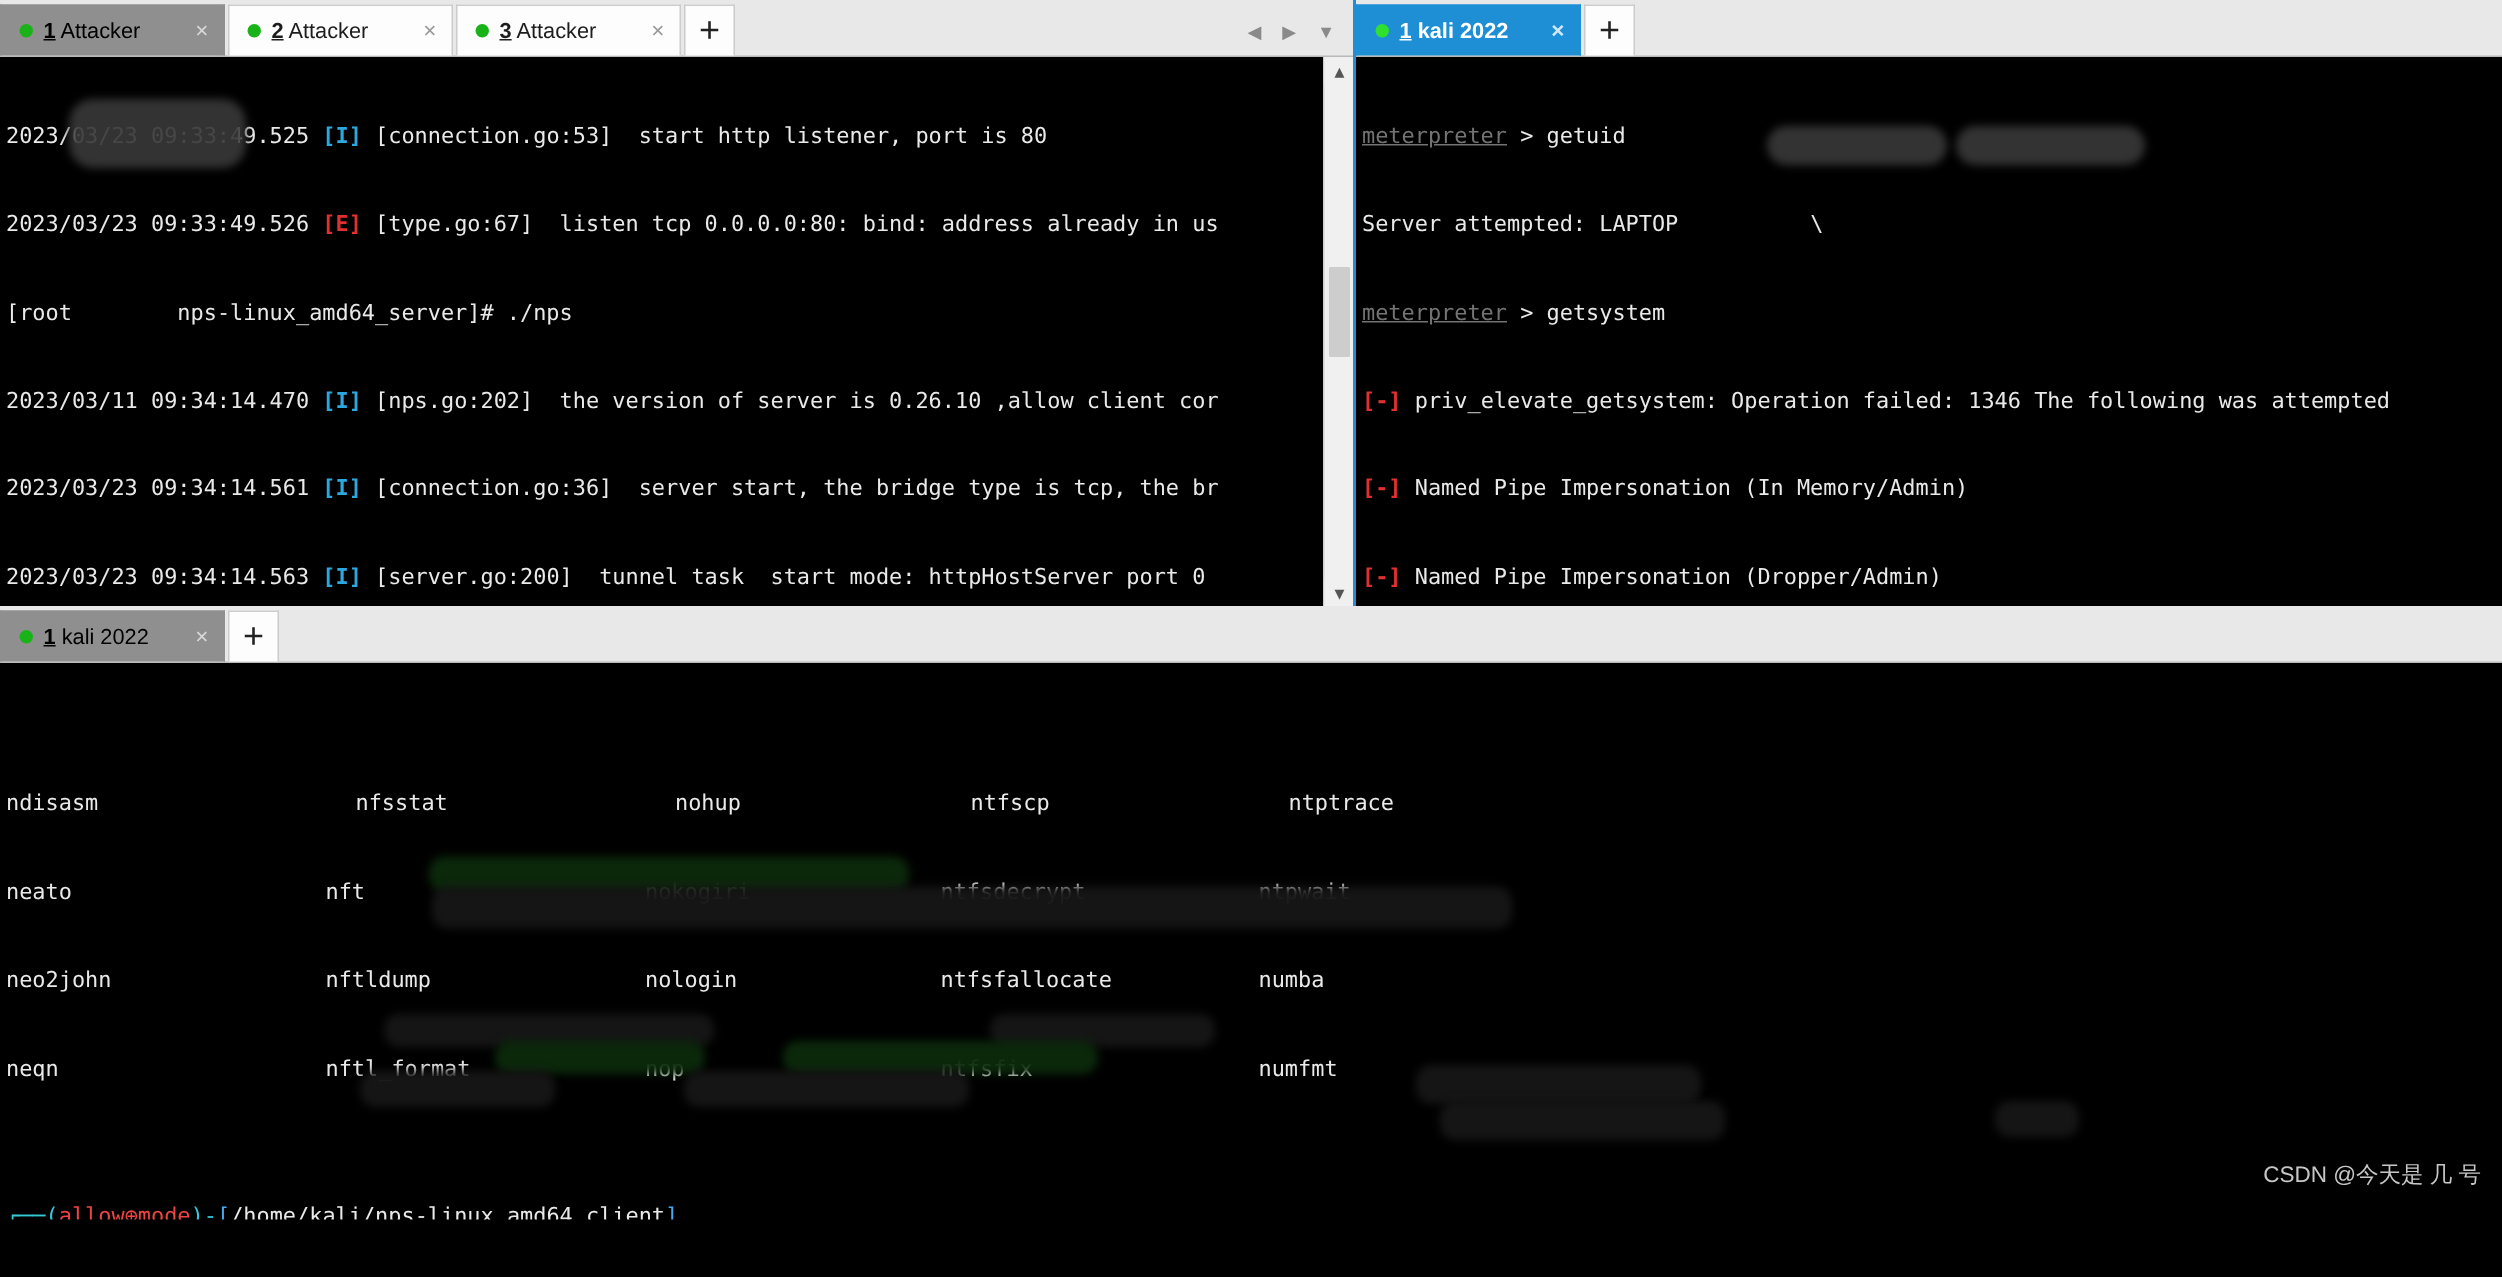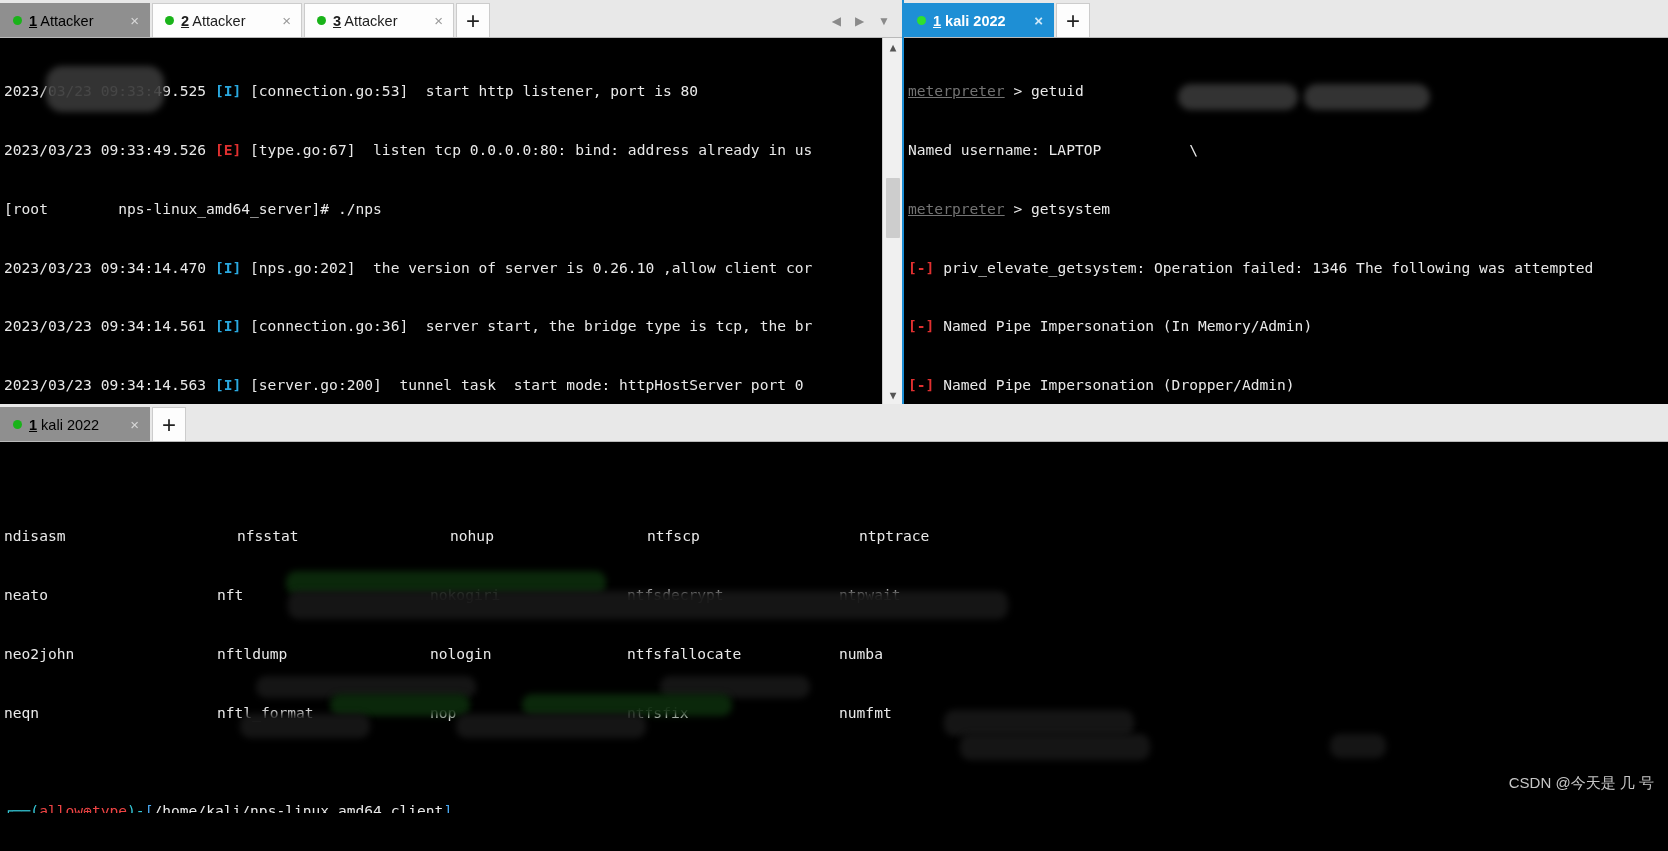--- a/index.html
+++ b/index.html
@@ -124,21 +124,21 @@
           <span>▶</span>
           <span>▼</span>
         </div>
       </div>
 
       <div class="pane-body">
         <div class="term" style="width:880px;">
           <span class="row"><span class="c-white">2023/03/23 09:33:49.525</span> <span class="c-info">[I]</span> <span class="c-white">[connection.go:53]</span>  <span class="c-white">start http listener, port is 80</span></span>
           <span class="row"><span class="c-white">2023/03/23 09:33:49.526</span> <span class="c-err">[E]</span> <span class="c-white">[type.go:67]</span>  <span class="c-white">listen tcp 0.0.0.0:80: bind: address already in us</span></span>
           <span class="row"><span class="c-white">[root</span>        <span class="c-white">nps-linux_amd64_server]# ./nps</span></span>
-          <span class="row"><span class="c-white">2023/03/23 09:34:14.470</span> <span class="c-info">[I]</span> <span class="c-white">[nps.go:202]</span>  <span class="c-white">the version of server is 0.26.10 ,allow client cor</span></span>
+          <span class="row"><span class="c-white">2023/03/11 09:34:14.470</span> <span class="c-info">[I]</span> <span class="c-white">[nps.go:202]</span>  <span class="c-white">the version of server is 0.26.10 ,allow client cor</span></span>
           <span class="row"><span class="c-white">2023/03/23 09:34:14.561</span> <span class="c-info">[I]</span> <span class="c-white">[connection.go:36]</span>  <span class="c-white">server start, the bridge type is tcp, the br</span></span>
           <span class="row"><span class="c-white">2023/03/23 09:34:14.563</span> <span class="c-info">[I]</span> <span class="c-white">[server.go:200]</span>  <span class="c-white">tunnel task  start mode: httpHostServer port 0</span></span>
           
           
           
 
           
           
           
           
@@ -165,21 +165,21 @@
           <span class="dot"></span>
           <span class="tlabel"><span class="num">1</span><span> kali 2022</span></span>
           <span class="tclose">×</span>
         </div>
         <div class="tab-add">+</div>
       </div>
 
       <div class="pane-body">
         <div class="term" style="width:766px;">
           <span class="row"><span class="c-mp">meterpreter</span> <span class="c-white">&gt;</span> <span class="c-white">getuid</span></span>
-          <span class="row"><span class="c-white">Named username: LAPTOP</span>          <span class="c-white">\</span></span>
+          <span class="row"><span class="c-white">Server attempted: LAPTOP</span>          <span class="c-white">\</span></span>
           <span class="row"><span class="c-mp">meterpreter</span> <span class="c-white">&gt;</span> <span class="c-white">getsystem</span></span>
           <span class="row"><span class="c-minus">[-]</span> <span class="c-white">priv_elevate_getsystem: Operation failed: 1346 The following was attempted</span></span>
           <span class="row"><span class="c-minus">[-]</span> <span class="c-white">Named Pipe Impersonation (In Memory/Admin)</span></span>
           <span class="row"><span class="c-minus">[-]</span> <span class="c-white">Named Pipe Impersonation (Dropper/Admin)</span></span>
           
           
           
           
           
           
@@ -211,21 +211,21 @@
     <div class="pane-body" style="height:371px;">
       <div class="term" style="width:1668px; padding-top:6px;">
 
         
         <span class="row"><span class="c-white" style="display:inline-block;width:213px;">ndisasm</span><span class="c-white" style="display:inline-block;width:213px;margin-left:20px;">nfsstat</span><span class="c-white" style="display:inline-block;width:197px;">nohup</span><span class="c-white" style="display:inline-block;width:212px;">ntfscp</span><span class="c-white">ntptrace</span></span>
         <span class="row"><span class="c-white" style="display:inline-block;width:213px;">neato</span><span class="c-white" style="display:inline-block;width:213px;">nft</span><span class="c-white" style="display:inline-block;width:197px;">nokogiri</span><span class="c-white" style="display:inline-block;width:212px;">ntfsdecrypt</span><span class="c-white">ntpwait</span></span>
         <span class="row"><span class="c-white" style="display:inline-block;width:213px;">neo2john</span><span class="c-white" style="display:inline-block;width:213px;">nftldump</span><span class="c-white" style="display:inline-block;width:197px;">nologin</span><span class="c-white" style="display:inline-block;width:212px;">ntfsfallocate</span><span class="c-white">numba</span></span>
         <span class="row"><span class="c-white" style="display:inline-block;width:213px;">neqn</span><span class="c-white" style="display:inline-block;width:213px;">nftl_format</span><span class="c-white" style="display:inline-block;width:197px;">nop</span><span class="c-white" style="display:inline-block;width:212px;">ntfsfix</span><span class="c-white">numfmt</span></span>
 
         
-        <span class="row"><span class="c-cyan">┌──</span><span class="c-cyan">(</span><span class="c-red">allow</span><span class="c-red">⊕</span><span class="c-red">type</span><span class="c-cyan">)-</span><span class="c-brkt">[</span><span class="c-white">/home/kali/nps-linux_amd64_client</span><span class="c-brkt">]</span></span>
+        <span class="row"><span class="c-cyan">┌──</span><span class="c-cyan">(</span><span class="c-red">allow</span><span class="c-red">⊕</span><span class="c-red">mode</span><span class="c-cyan">)-</span><span class="c-brkt">[</span><span class="c-white">/home/kali/nps-linux_amd64_client</span><span class="c-brkt">]</span></span>
         
         
 
         
         
         
         
         
         
         

